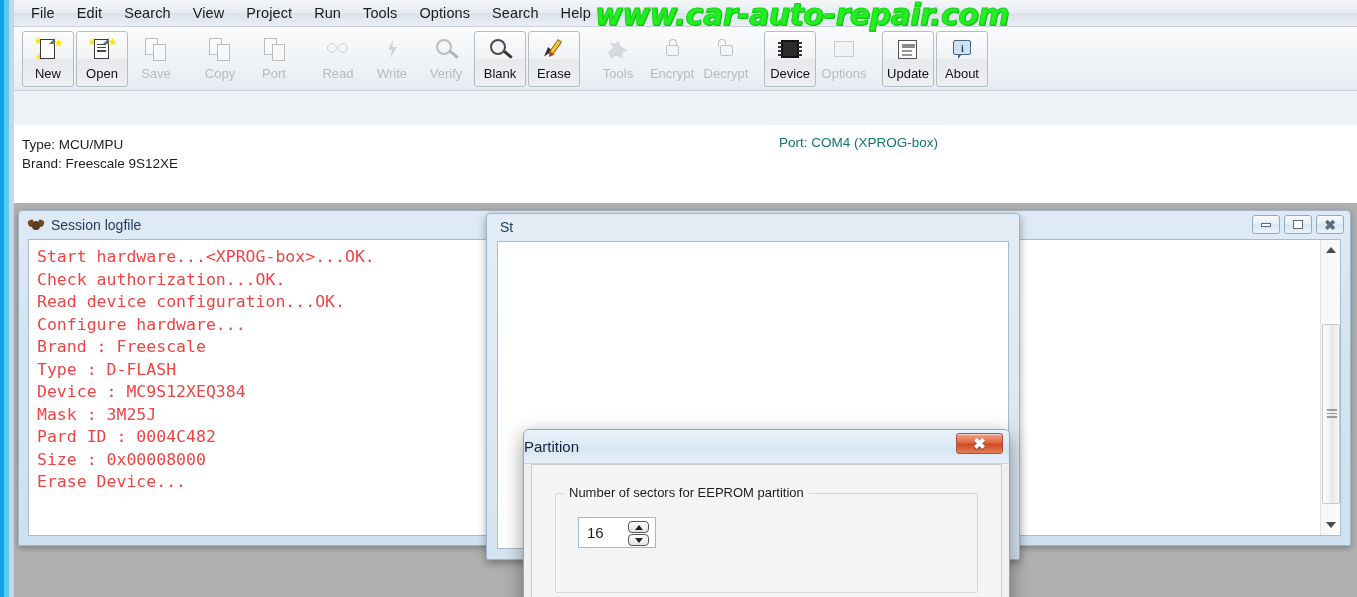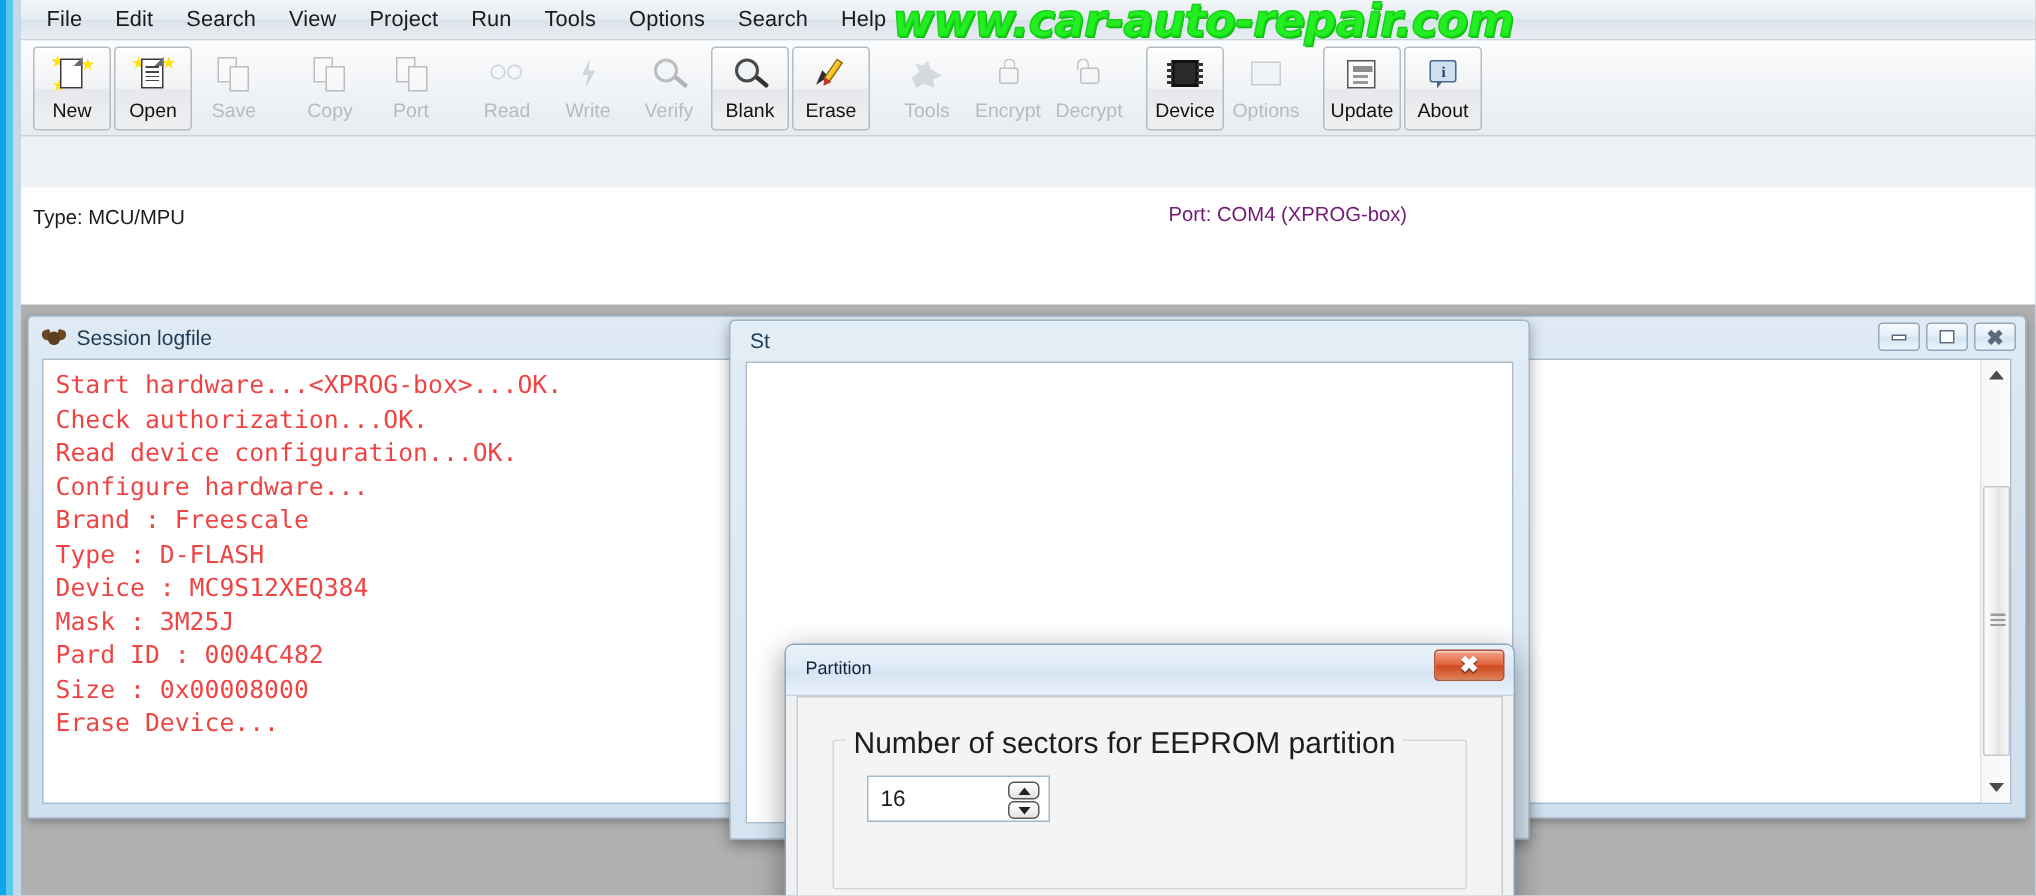--- a/index.html
+++ b/index.html
@@ -158,21 +158,21 @@
   }
 
   
   .infostrip {
     position: absolute; left: 14px; top: 125px; right: 0; height: 93px;
     background: #ffffff;
     border-bottom: 1px solid #9aa5af;
     font-size: 13.5px; color: #1c1c1c;
   }
   .infostrip .left { position:absolute; left: 8px; top: 10px; line-height: 19px; }
-  .portline { position:absolute; left: 765px; top: 10px; font-size:13.5px;color:#701a75;}
+  .portline { position:absolute; left: 765px; top: 10px; font-size:13.5px;color:#0f766e;}
 
   
   .mdi {
     position: absolute; left: 14px; top: 203px; right: 0; bottom: 0;
     background: #b0b0b0;
   }
 
   
   .logwin {
     position: absolute; left: 4px; top: 7px;
@@ -262,22 +262,22 @@
     border-radius: 6px 6px 3px 3px;
     box-shadow: 0 6px 20px rgba(0,0,0,.40);
     overflow: hidden;
   }
   .dlg .glass {
     position:absolute; left:0; top:0; right:0; height: 34px;
     background: linear-gradient(to bottom,#e9f2fa 0%,#dfeaf6 45%,#d6e4f2 55%,#e8f1fa 100%);
     border-bottom: 1px solid #c3d4e3;
   }
   .dlg .dtitle {
-    position:absolute; left: 13px; top: 8px;
-    font-size: 12px; color: #10243a;
+    position:absolute; left: 0; top: 8px;
+    font-size: 15px; color: #10243a;
   }
   .dlg .closebtn {
     position:absolute; right: 6px; top: 3px;
     width: 47px; height: 21px;
     border: 1px solid #a9513a; border-radius: 3px;
     background: linear-gradient(to bottom,#f2a48a 0%,#e1663f 46%,#cf4a22 54%,#e08054 100%);
     display:flex;align-items:center;justify-content:center;
     box-shadow: inset 0 1px 0 rgba(255,255,255,.55);
   }
   .dlg .closebtn .x { color:#fff; font-size: 15px; font-weight: bold; line-height:1;
@@ -285,27 +285,27 @@
   .dlg .body {
     position:absolute; left: 7px; top: 34px; right: 7px; bottom: 7px;
     background:#f4f4f4; border:1px solid #c8cdd2;
   }
   .group {
     position:absolute; border: 1px solid #d7d7d7; border-radius: 2px;
   }
   .group > .glabel {
     position:absolute; left: 8px; top: -9px;
     background: #f4f4f4; padding: 0 5px;
-    font-size: 20px; color: #1c1c1c;
+    font-size: 13px; color: #1c1c1c;
   }
   #grpSectors { left: 23px; top: 28px; right: 23px; height: 100px; }
 
   .spin {
     position:absolute; left: 22px; top: 23px;
-    width: 122px; height: 31px;
+    width: 78px; height: 31px;
     background: #fff; border: 1px solid #9fb9cf;
     display:flex; align-items:center;
   }
   .spin .val { margin-left: 8px; font-size: 15px; color: #1c1c1c; }
   .spinbtns {
     position:absolute; right: 6px; top: 3px; width: 21px; height: 25px;
     display:flex; flex-direction:column; gap:1px;
   }
   .spinbtns .sb {
     flex:1; border:1px solid #555; border-radius:4px;
@@ -491,20 +491,21 @@
           </span>
         </span>
       <span class="lb">About</span>
     </div>
   </div>
 
 
   <div class="infostrip">
     <div class="left">
       <div>Type: MCU/MPU</div>
+      <div>Brand: Freescale 9S12XE</div>
     </div>
     <div class="portline">Port: COM4 (XPROG-box)</div>
   </div>
 
   <div class="mdi">
 
     <div class="logwin">
       <div class="titlebar">
         <span class="wicon">
           <span class="wl"></span>

